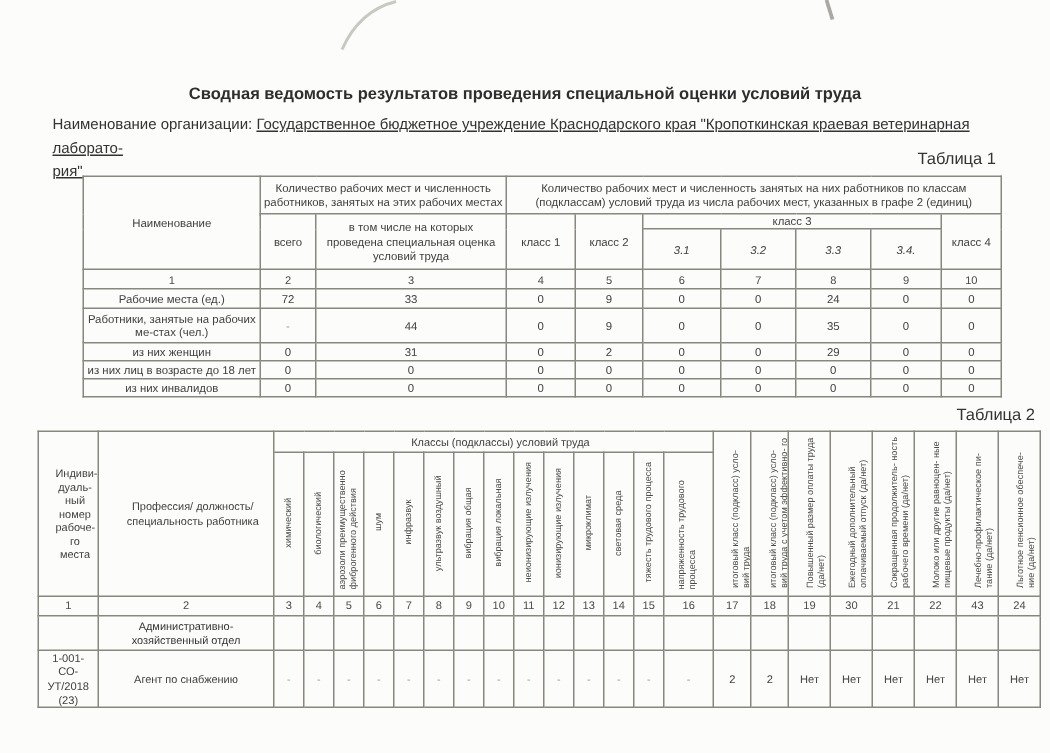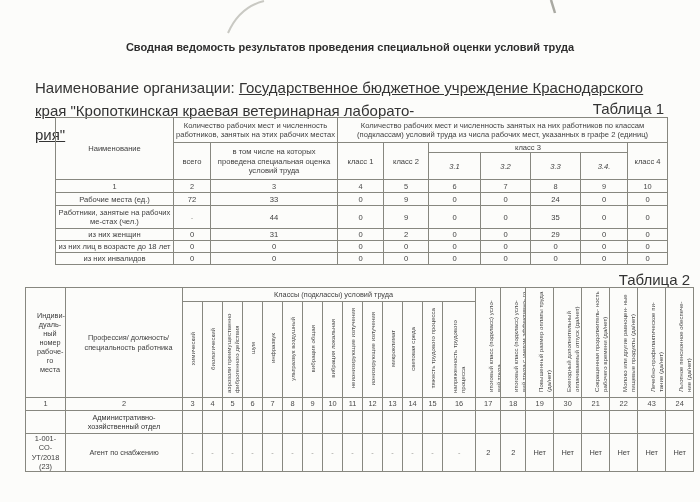--- a/index.html
+++ b/index.html
@@ -3,30 +3,30 @@
 <meta charset="utf-8">
 <style>
   html,body { margin:0; padding:0; }
   .sheet {
     position:relative; width:700px; height:502px;
     background:#fcfcfa; overflow:hidden;
     font-family:"Liberation Sans","DejaVu Sans",sans-serif;
     color:#414141;
   }
   .doc-title {
-    position:absolute; top:41px; left:0; right:0;
+    position:absolute; top:57px; left:0; right:0;
     text-align:center; font-size:11px; font-weight:bold; color:#2e2e2e;
   }
   .org-line {
     position:absolute; top:76px; left:35px; right:26px;
-    font-size:15px; line-height:1.55; color:#333;
+    font-size:10px; line-height:1.55; color:#333;
   }
   .org-name { text-decoration:underline; }
   .tbl-caption {
-    position:absolute; font-size:15px; color:#333;
+    position:absolute; font-size:11px; color:#333;
   }
   #cap1 { top:100px; right:36px; }
   #cap2 { top:271px; right:10px; }
 
   table.t { border-collapse:collapse; table-layout:fixed; }
   table.t td {
     border:1px solid #87877f; padding:0 2px;
     text-align:center; vertical-align:middle;
     overflow:hidden; line-height:1.25;
   }

